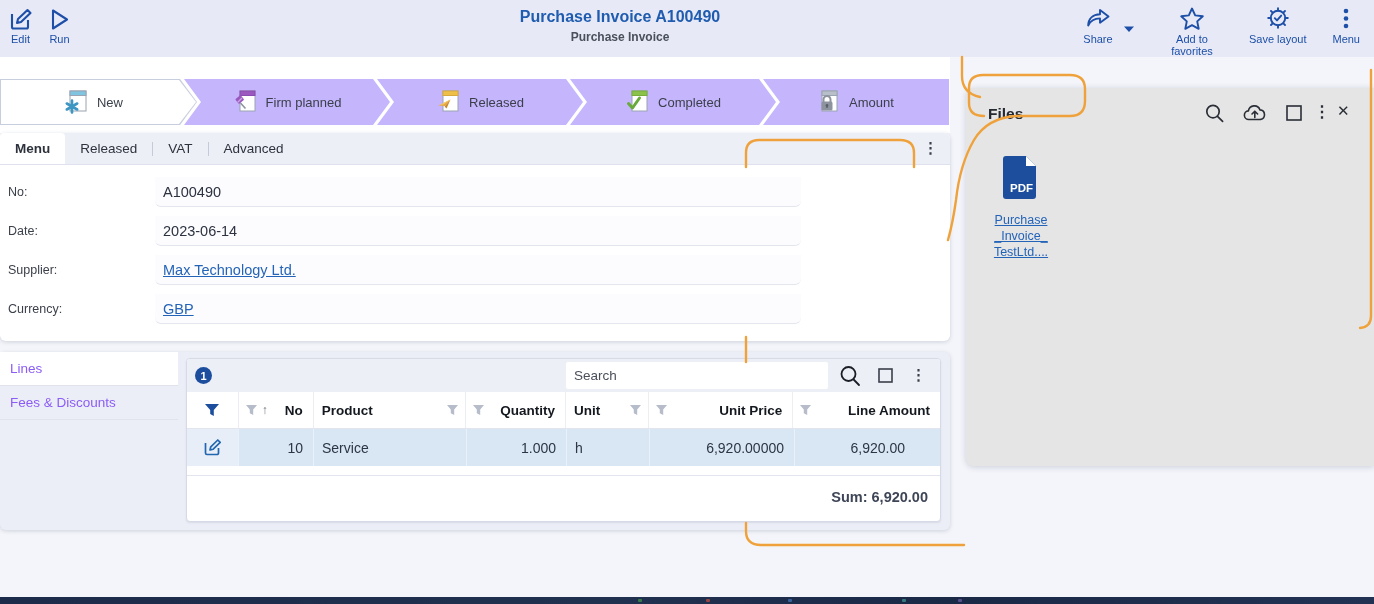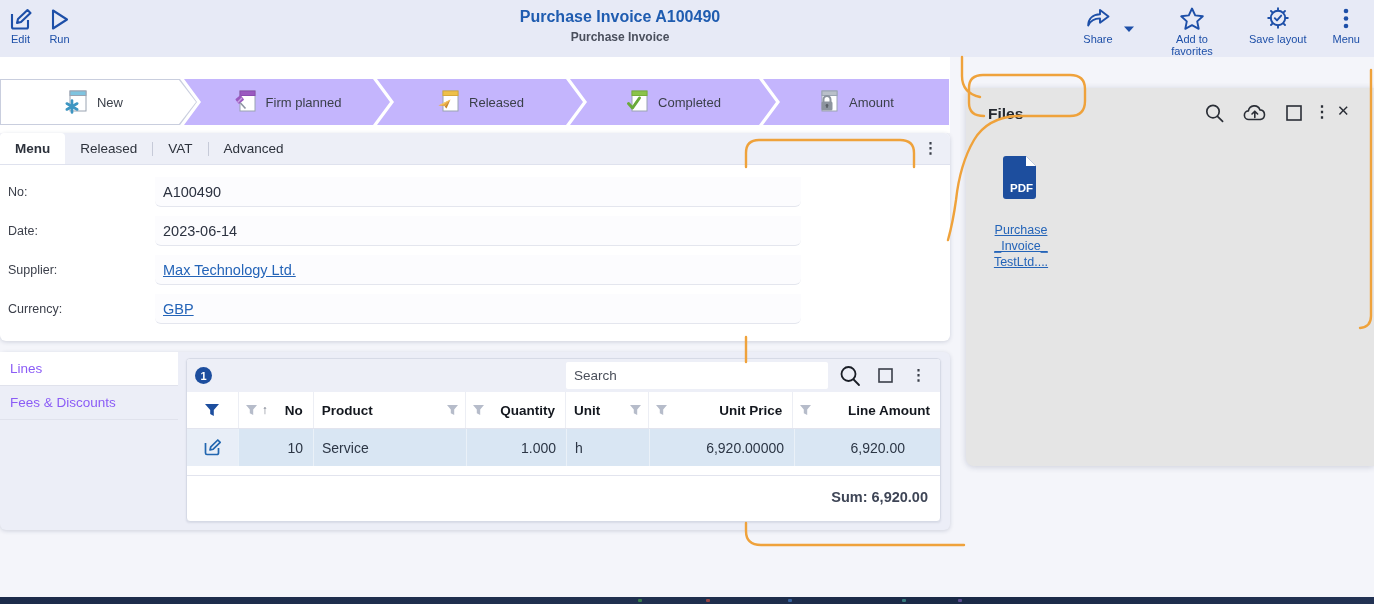--- a/index.html
+++ b/index.html
@@ -68,21 +68,21 @@
   .cell-r { position:absolute; right:10px; }
   .cell-l { margin-left:8px; }
   #sum-row { position:absolute; left:0; bottom:0; width:100%; height:46px; border-top:1px solid #e2e4ee; }
   #sum-text { position:absolute; right:12px; top:13px; font-size:14.5px; font-weight:bold; color:#3e4556; }
 
   
   #files-panel { left:966px; top:88px; width:408px; height:378px; background:#e5e5e5; border-radius:8px 0 0 8px; box-shadow:0 1px 6px rgba(40,50,90,.20); }
   #files-title { position:absolute; left:22px; top:17px; font-size:15.5px; font-weight:bold; color:#24282f; }
   .fp-ic { position:absolute; top:15px; cursor:pointer; }
   #file-item { position:absolute; left:24px; top:66px; width:62px; text-align:center; cursor:pointer; }
-  #file-name { margin-top:20px; font-size:12.5px; color:#2464b8; line-height:16px; }
+  #file-name { margin-top:10px; font-size:12.5px; color:#2464b8; line-height:16px; }
   #file-name div { text-decoration:underline; }
 
   
   #bottom-bar { left:0; top:597px; width:1374px; height:7px; background:linear-gradient(90deg,#1c2b4a 0%,#20304f 45%,#1a2946 70%,#223253 100%); }
   .bb-dot { position:absolute; top:599px; width:4px; height:3px; border-radius:1px; opacity:.8; }
 
   
   #annotation-overlay { left:0; top:0; width:1374px; height:604px; pointer-events:none; z-index:50; }
 </style>
 </head>

